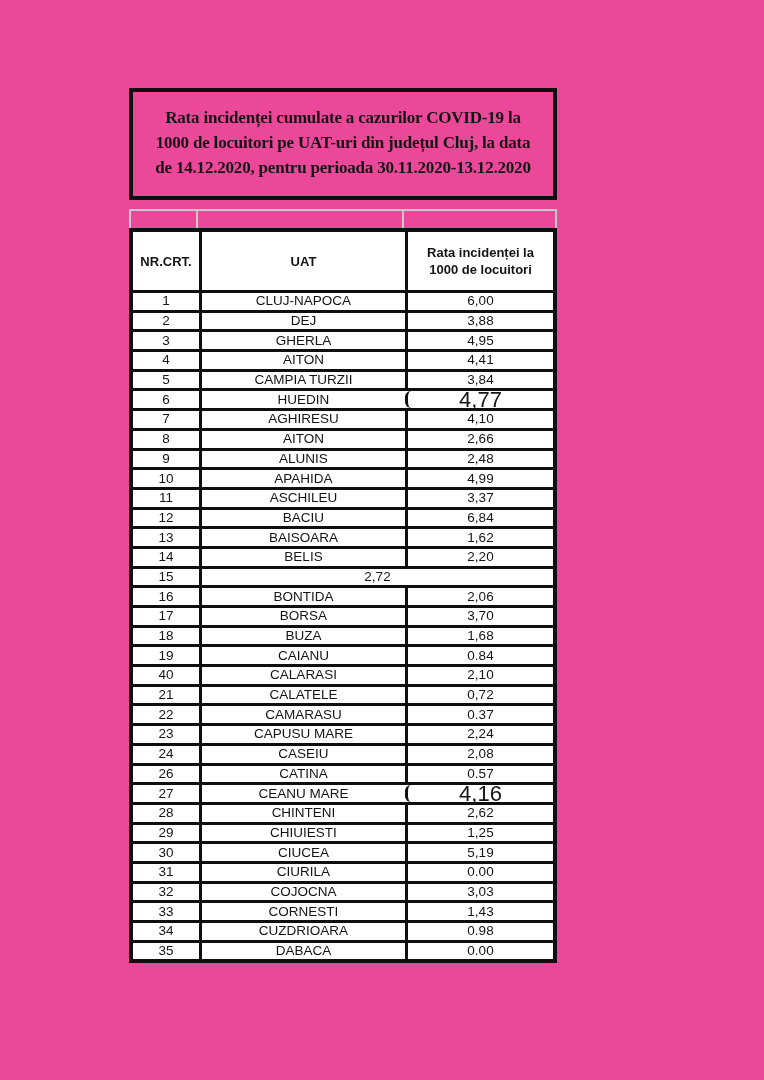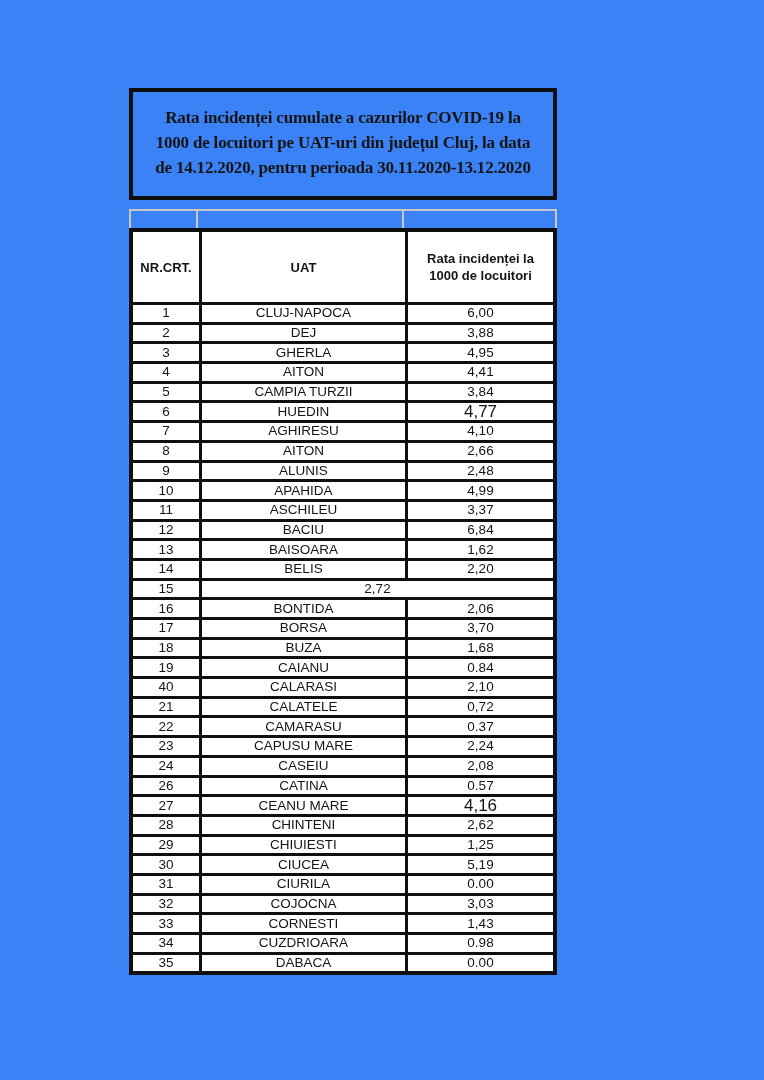--- a/index.html
+++ b/index.html
@@ -6,21 +6,21 @@
     --bk:#0f0f0f;
     --gray:#c9c9c9;
   }
   html,body{margin:0;padding:0;}
   body{
     width:764px;height:1080px;
     background:#ffffff;
     font-family:"Liberation Sans","DejaVu Sans",sans-serif;
     color:#141414;
   }
-  .page{position:relative;width:764px;height:1080px;background:#3b82f6;overflow:hidden;}
+  .page{position:relative;width:764px;height:1080px;background:#ec4899;overflow:hidden;}
 
   
   .title-box{
     position:absolute;left:129px;top:88px;width:428px;height:112px;
     box-sizing:border-box;border:4px solid var(--bk);
     padding-top:13px;text-align:center;
     font-family:"Liberation Serif","DejaVu Serif",serif;
     font-weight:bold;font-size:17px;line-height:25px;letter-spacing:-0.2px;
   }
   .title-line{white-space:nowrap;}
@@ -36,35 +36,35 @@
   .gc2{width:206px;border-right:2px solid var(--gray);}
   .gc3{flex:1;}
 
   
   .tbl{
     position:absolute;left:129px;top:228px;width:428px;
     box-sizing:border-box;border:4px solid var(--bk);
     background:#ffffff;
   }
   .tr{display:flex;align-items:stretch;}
-  .thead{height:70px;}
+  .thead{height:58px;}
   .trd{height:16.7px;border-top:3px solid var(--bk);}
   .td{
     box-sizing:border-box;display:flex;align-items:center;justify-content:center;
     text-align:center;overflow:visible;
     font-size:13.5px;
   }
   .td + .td{border-left:3px solid var(--bk);}
   .c1{width:66px;flex:none;}
   .c2{width:206px;flex:none;}
   .c3{flex:1;}
   .th{font-weight:bold;font-size:13px;line-height:17px;}
   .th.c3{padding:16px 4px;}
   .trd .td{font-size:13.5px;line-height:16px;}
-  .trd .td.big{font-size:17px;}
+  .trd .td.big{font-size:22px;border-radius:6px;}
 </style>
 </head>
 <body>
 
 <div class="page">
 
   <div class="title-box">
     <div class="title-line">Rata incidenței cumulate a cazurilor COVID-19 la</div>
     <div class="title-line">1000 de locuitori pe UAT-uri din județul Cluj, la data</div>
     <div class="title-line">de 14.12.2020, pentru perioada 30.11.2020-13.12.2020</div>

